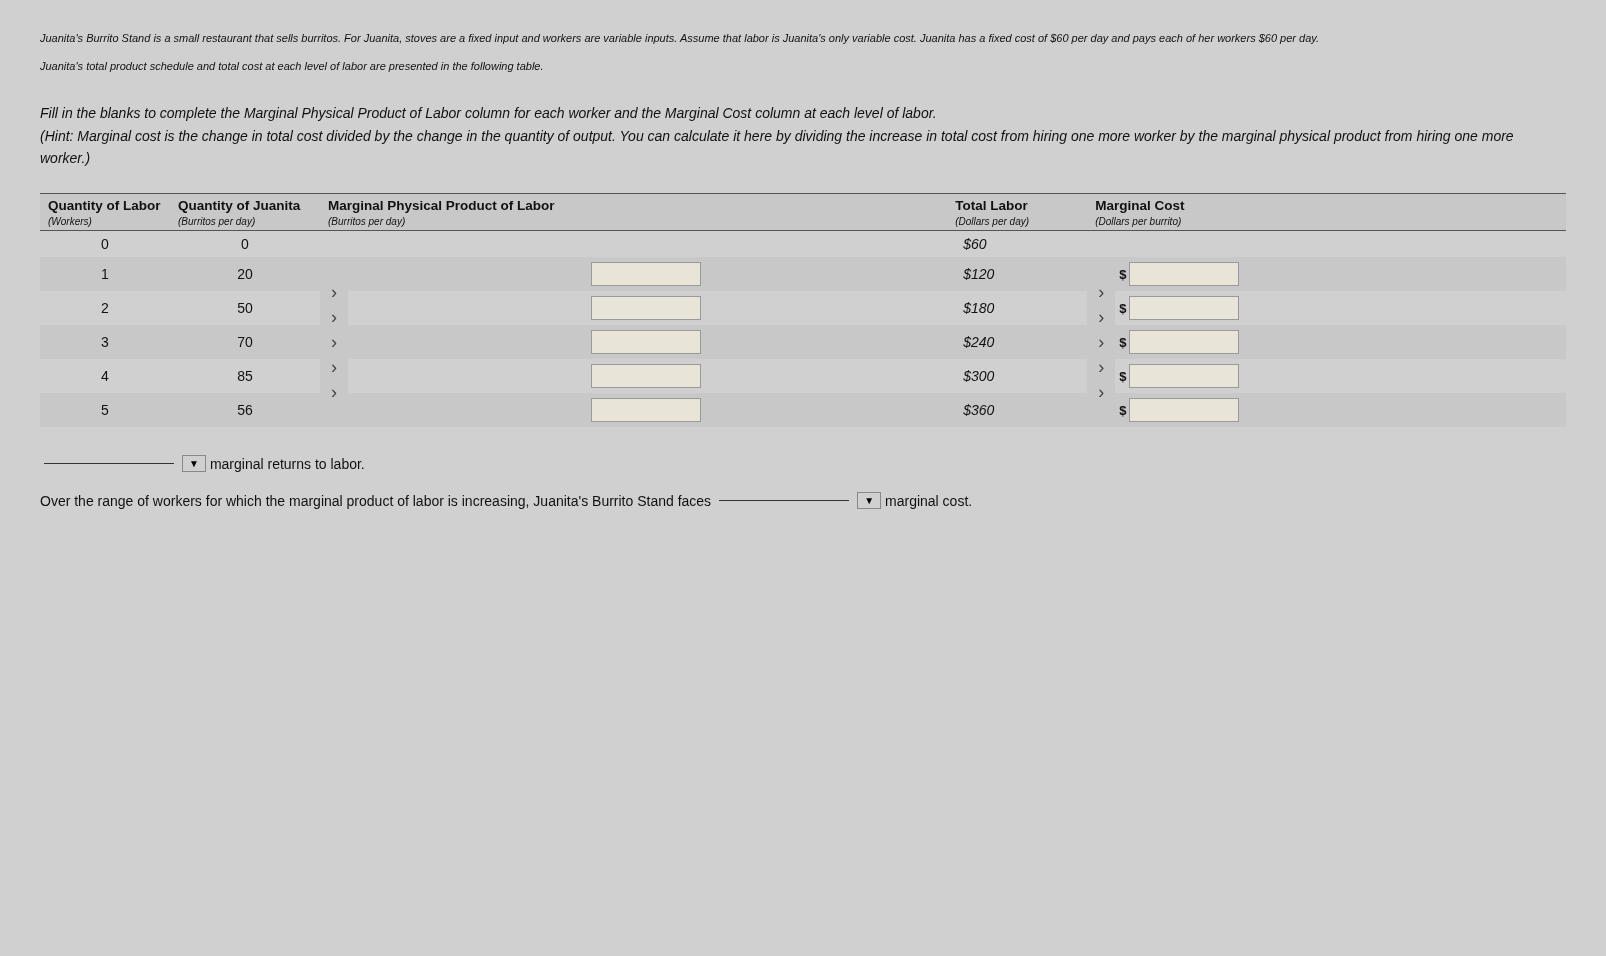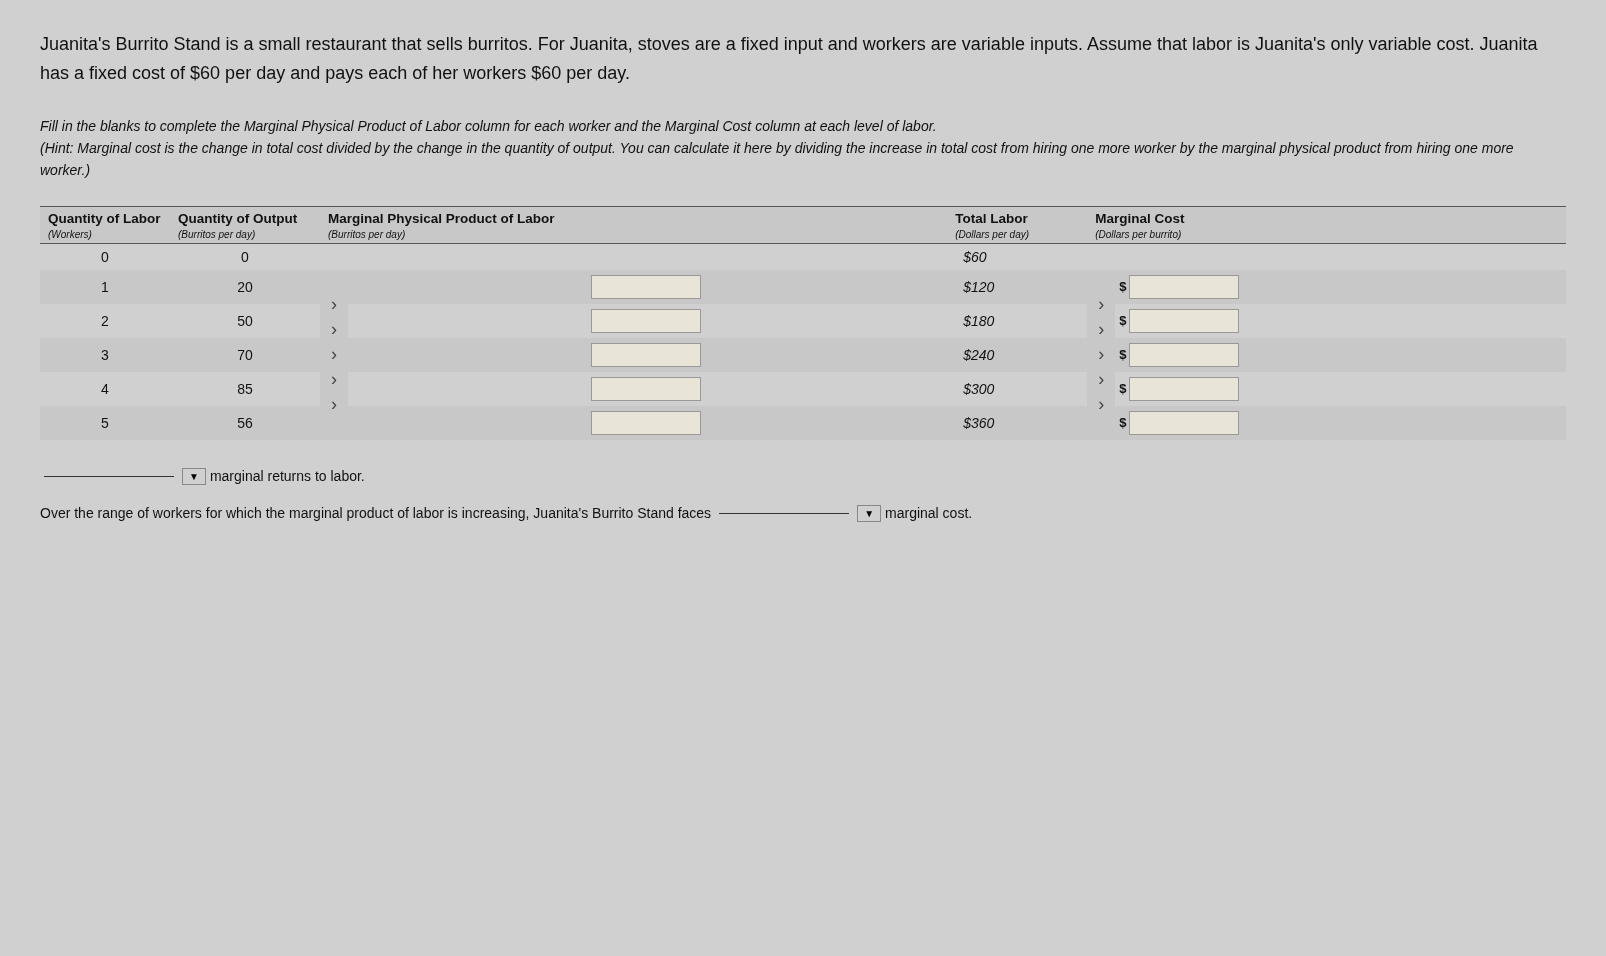--- a/index.html
+++ b/index.html
@@ -15,23 +15,24 @@
       background: #d0d0d0;
       max-width: 1526px;
       margin: 0 auto;
     }
     .title {
       font-weight: bold;
       font-size: 15px;
       margin-bottom: 18px;
     }
     .body-text {
-      font-size: 18px;
+      font-size: 11px;
       line-height: 1.6;
       margin-bottom: 10px;
+      font-style: italic;
     }
     .italic-text {
       font-style: italic;
       font-size: 14px;
       line-height: 1.6;
       margin-bottom: 20px;
     }
     .table-section {
       margin: 24px 0 28px 0;
     }
@@ -110,39 +111,40 @@
     }
   </style>
 </head>
 <body>
 
 <div class="page">
 
 
   <p class="body-text">Juanita's Burrito Stand is a small restaurant that sells burritos. For Juanita, stoves are a fixed input and workers are variable inputs. Assume that labor is Juanita's only variable cost. Juanita has a fixed cost of $60 per day and pays each of her workers $60 per day.</p>
 
+  <p class="body-text">Juanita's total product schedule and total cost at each level of labor are presented in the following table.</p>
 
   <br>
 
   <p class="italic-text">
     <span>Fill in the blanks to complete the Marginal Physical Product of Labor column for each worker and the Marginal Cost column at each level of labor.</span>
     <br>
     <span>(Hint: Marginal cost is the change in total cost divided by the change in the quantity of output. You can calculate it here by dividing the increase in total cost from hiring one more worker by the marginal physical product from hiring one more worker.)</span>
   </p>
 
   <div class="table-section">
     <table>
       <thead>
         <tr>
           <th class="col-labor">
             <span>Quantity of Labor</span><br>
             <span class="sub">(Workers)</span>
           </th>
           <th class="col-output">
-            <span>Quantity of Output</span><br>
+            <span>Quantity of Juanita</span><br>
             <span class="sub">(Burritos per day)</span>
           </th>
           <th colspan="2" class="col-mpp">
             <span>Marginal Physical Product of Labor</span><br>
             <span class="sub">(Burritos per day)</span>
           </th>
           <th class="col-tc">
             <span>Total Labor</span><br>
             <span class="sub">(Dollars per day)</span>
           </th>

